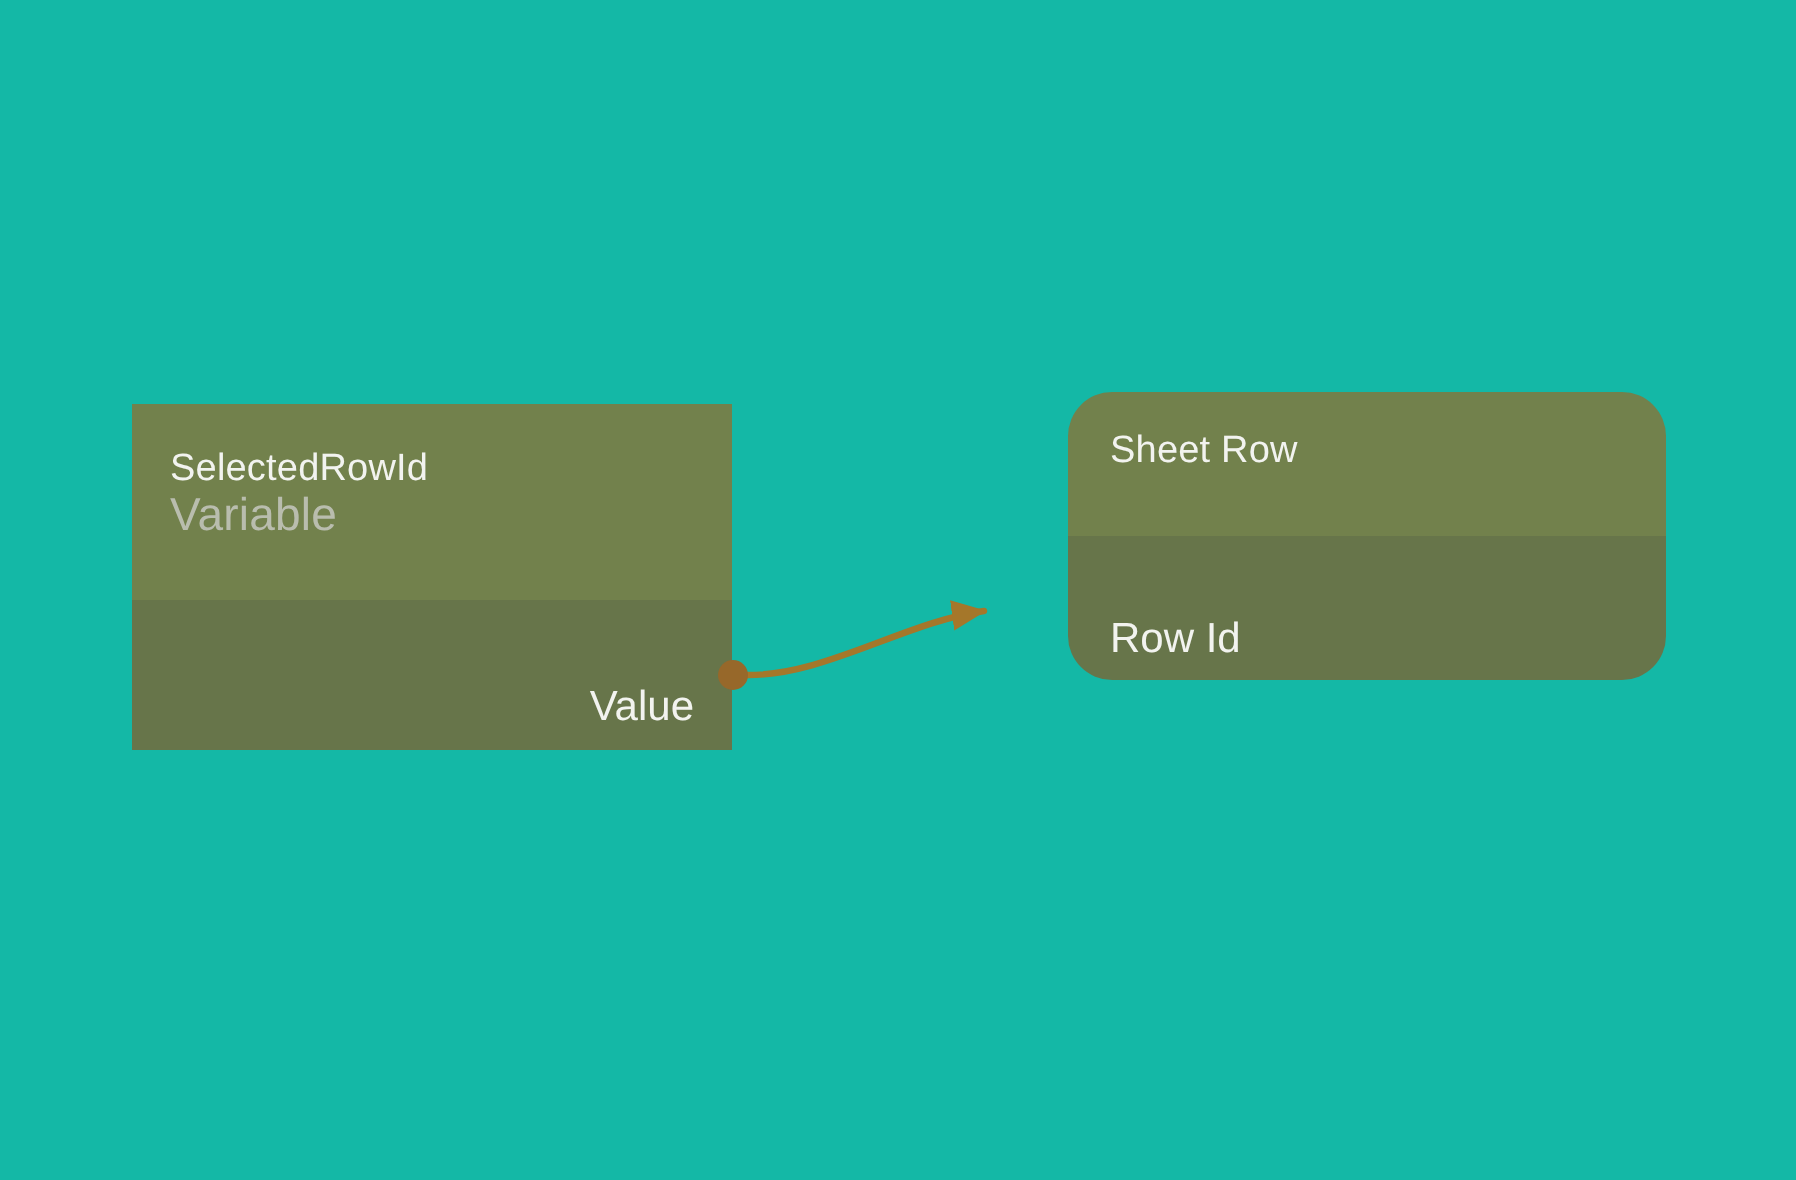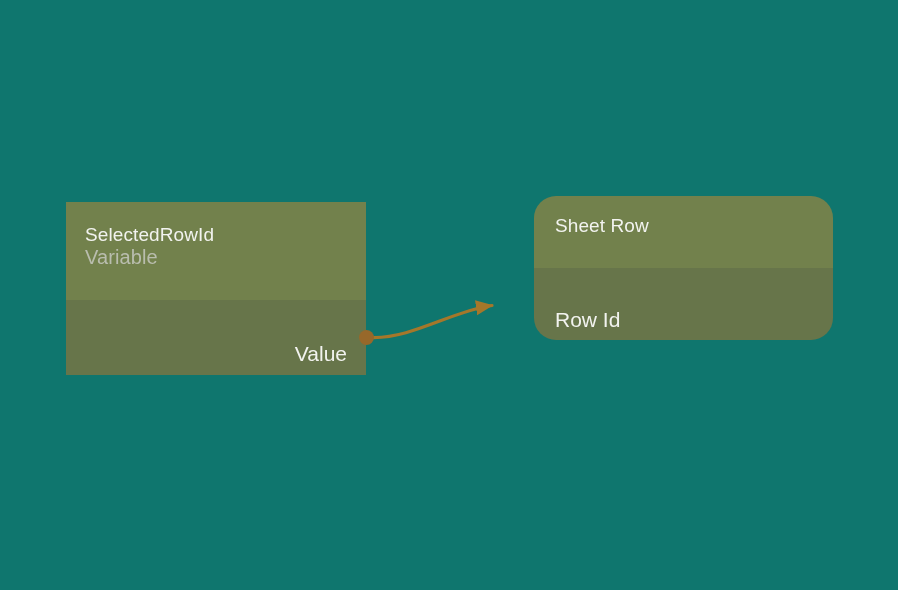--- a/index.html
+++ b/index.html
@@ -11,21 +11,21 @@
     width: 898px;
     height: 590px;
     background: #202020;
     font-family: "Liberation Sans", sans-serif;
     overflow: hidden;
   }
   #canvas {
     position: relative;
     width: 898px;
     height: 590px;
-    background: #0f766e;
+    background: #14b8a6;
   }
   .edge-layer {
     position: absolute;
     left: 0;
     top: 0;
     width: 898px;
     height: 590px;
     pointer-events: none;
   }
   .node {
@@ -41,21 +41,21 @@
   }
   .node-title {
     color: #f2f3ef;
     font-size: 19px;
     line-height: 22px;
     letter-spacing: 0.1px;
     white-space: nowrap;
   }
   .node-subtitle {
     color: #b9bdae;
-    font-size: 20px;
+    font-size: 23px;
     line-height: 22px;
     letter-spacing: 0.1px;
     white-space: nowrap;
   }
   .node-body {
     box-sizing: border-box;
     background: #67754a;
     width: 100%;
     position: relative;
   }

